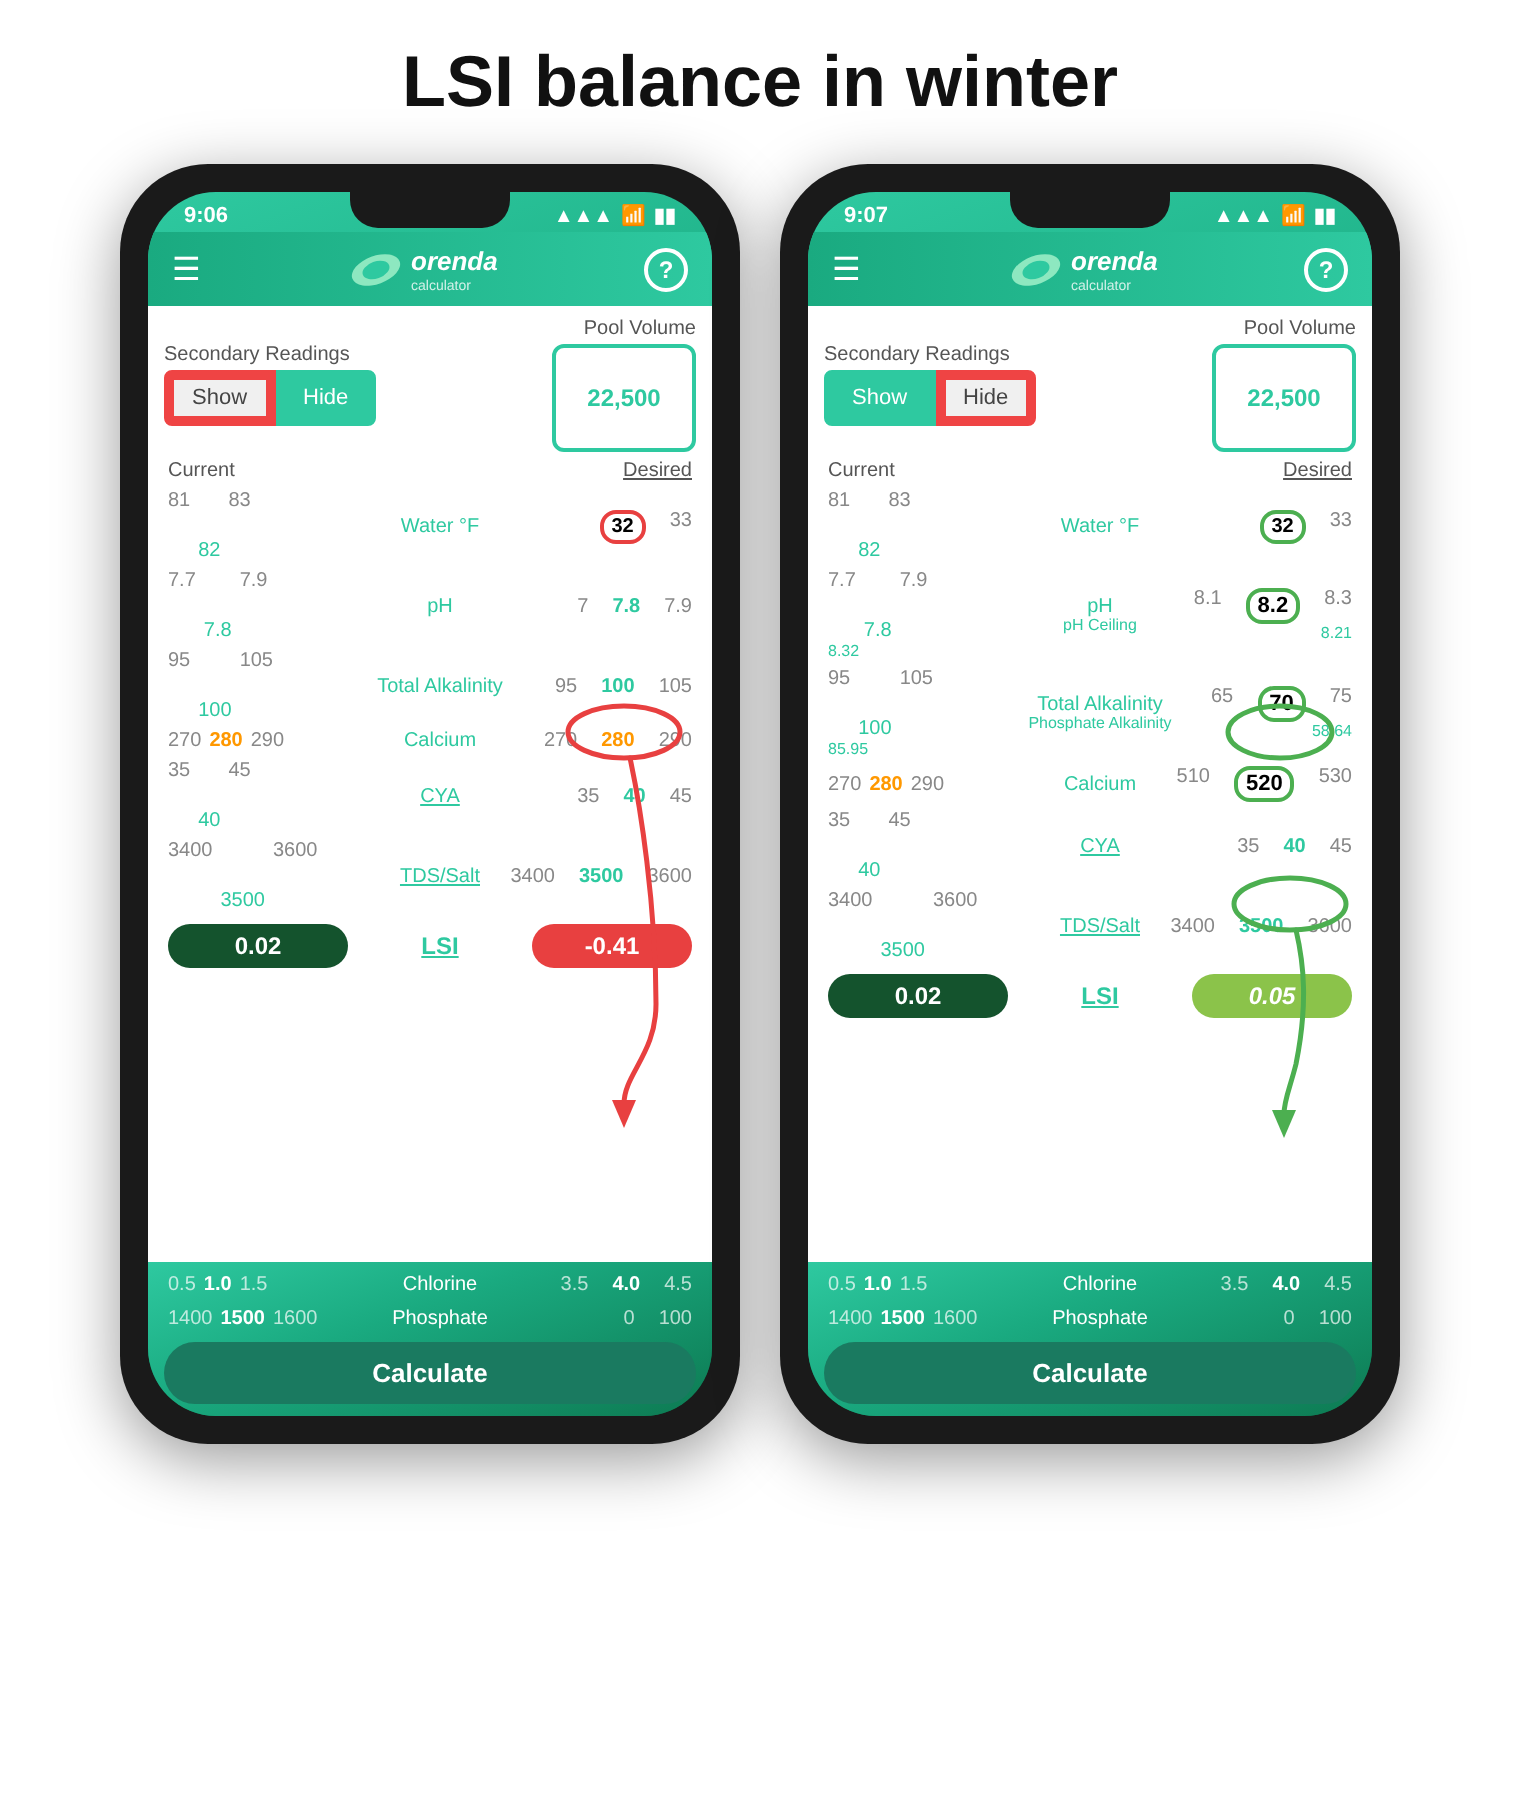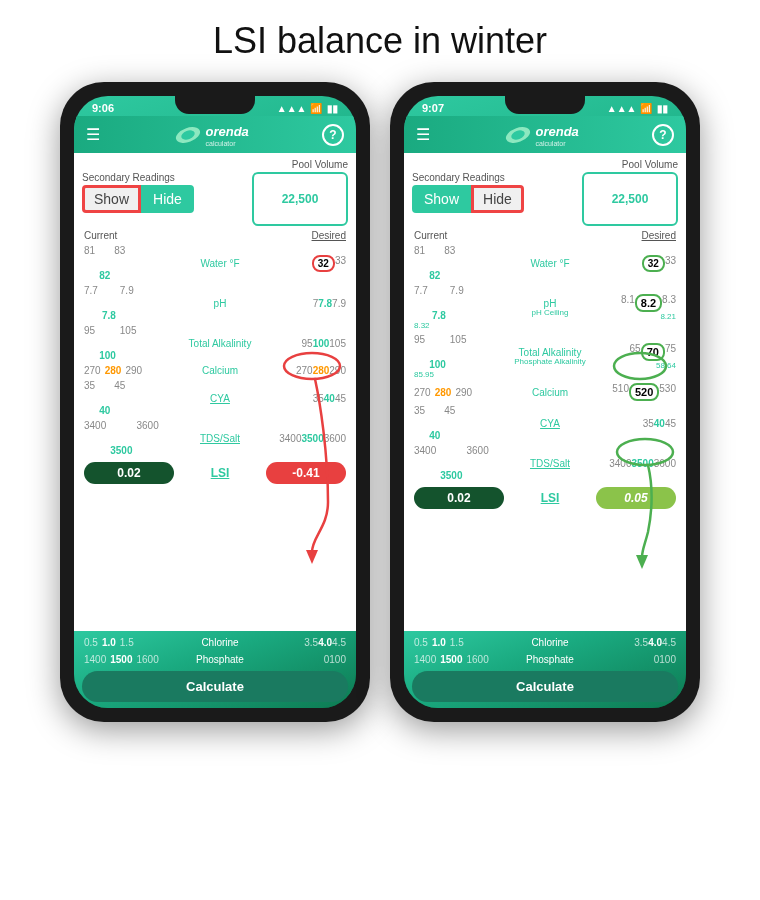--- a/index.html
+++ b/index.html
@@ -8,21 +8,21 @@
       height: 900px;
       background: #ffffff;
       font-family: -apple-system, BlinkMacSystemFont, 'Helvetica Neue', Arial, sans-serif;
       display: flex;
       flex-direction: column;
       align-items: center;
       padding: 20px 10px;
     }
     .page-title {
       font-size: 36px;
-      font-weight: 400;
+      font-weight: 700;
       color: #111;
       margin-bottom: 20px;
     }
     .phones-container {
       display: flex;
       gap: 20px;
       justify-content: center;
     }
     .phone-wrapper {
       position: relative;
@@ -132,22 +132,22 @@
       font-size: 10px;
       color: #555;
       margin-bottom: 2px;
     }
     .show-hide-btns {
       display: flex;
       gap: 0;
     }
     .sh-btn {
       padding: 3px 9px;
-      font-size: 14px;
-      border: 3px solid #ef4444;
+      font-size: 11px;
+      border: 5px solid #ef4444;
       cursor: pointer;
     }
     .sh-btn.active {
       background: #2ec9a0;
       color: #fff;
       border-color: #2ec9a0;
     }
     .sh-btn.inactive {
       background: #f0f0f0;
       color: #444;
@@ -155,21 +155,21 @@
     .sh-btn:first-child { border-radius: 4px 0 0 4px; }
     .sh-btn:last-child { border-radius: 0 4px 4px 0; }
     .pool-volume-input {
       border: 2px solid #2ec9a0;
       border-radius: 6px;
       padding: 18px 8px;
       font-size: 12px;
       font-weight: 600;
       color: #2ec9a0;
       text-align: center;
-      width: 96px;
+      width: 72px;
     }
     .col-headers {
       display: grid;
       grid-template-columns: 90px 1fr 80px;
       font-size: 10px;
       color: #555;
       margin-bottom: 2px;
       padding: 0 2px;
     }
     .col-headers .desired { text-align: right; text-decoration: underline; }
@@ -178,40 +178,40 @@
       grid-template-columns: 90px 1fr 80px;
       align-items: center;
       padding: 2px 2px;
       font-size: 10px;
     }
     .current-vals {
       display: flex;
       gap: 4px;
       color: #888;
     }
-    .current-vals .mid { color: #2ec9a0; font-weight: 700; margin-top: 25px; }
+    .current-vals .mid { color: #2ec9a0; font-weight: 400; margin-top: 25px; }
     .row-label {
       text-align: center;
       font-size: 10px;
       color: #2ec9a0;
     }
     .row-label.underline { text-decoration: underline; }
     .row-label.small-sub {
       display: flex;
       flex-direction: column;
       align-items: center;
       line-height: 1.1;
     }
     .row-label .sublabel {
       font-size: 8px;
       color: #2ec9a0;
     }
     .desired-vals {
       display: flex;
-      gap: 0;
+      gap: 12px;
       justify-content: flex-end;
       color: #888;
     }
     .desired-vals .mid { color: #2ec9a0; font-weight: 700; }
     .lsi-row {
       display: grid;
       grid-template-columns: 90px 1fr 80px;
       align-items: center;
       padding: 4px 2px;
       gap: 4px;

